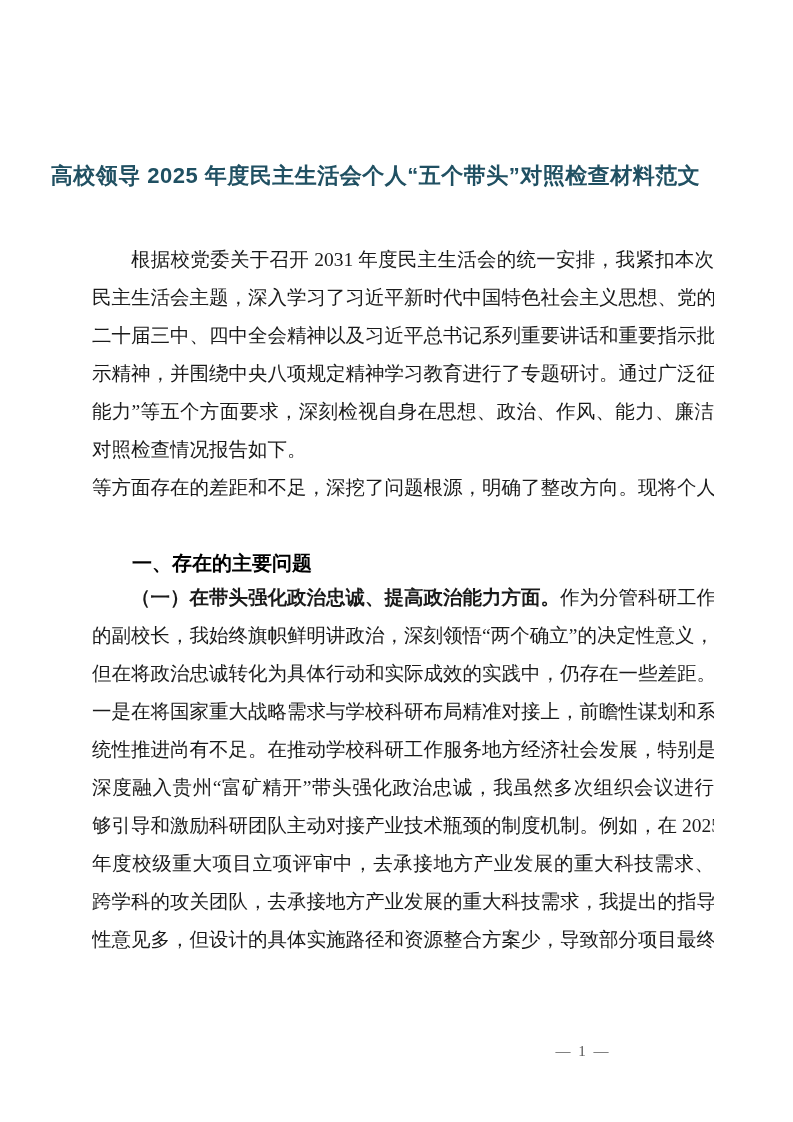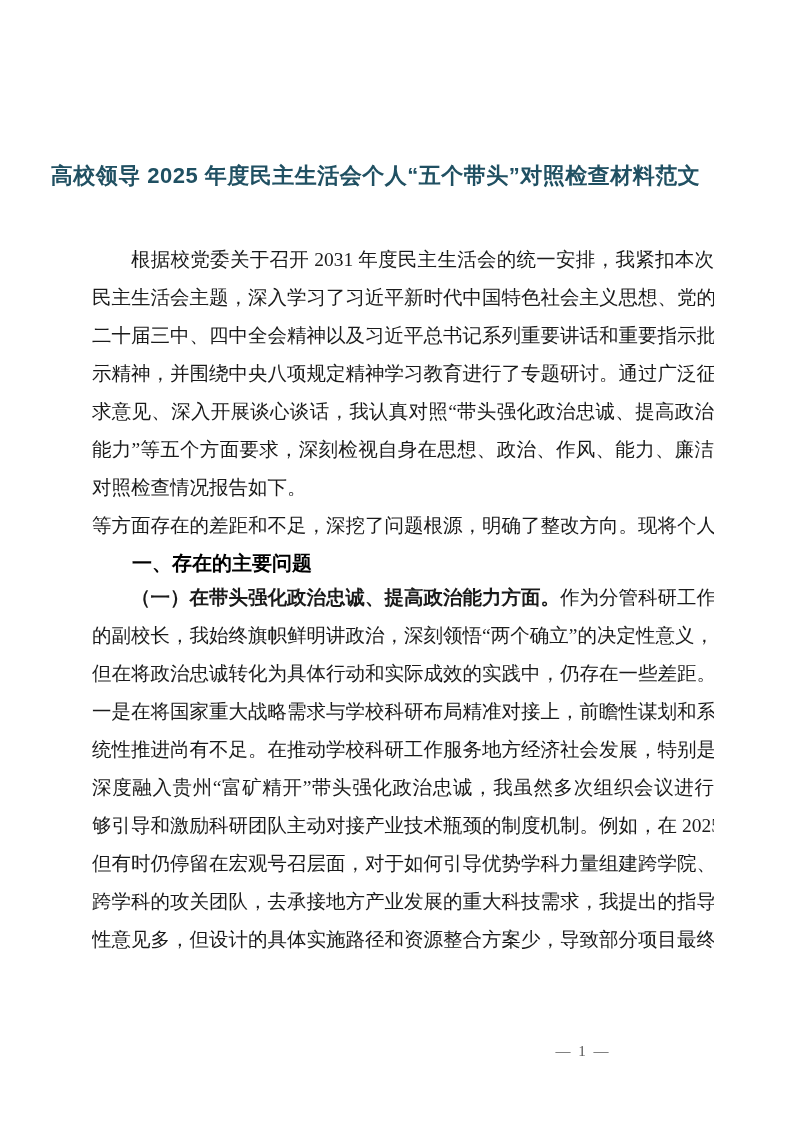--- a/index.html
+++ b/index.html
@@ -81,38 +81,37 @@
 
 <div class="page">
 
   <div class="doc-title">高校领导 2025 年度民主生活会个人“五个带头”对照检查材料范文</div>
 
   <div class="body-block intro-block">
       <div class="line indent">根据校党委关于召开 2031 年度民主生活会的统一安排，我紧扣本次</div>
       <div class="line">民主生活会主题，深入学习了习近平新时代中国特色社会主义思想、党的</div>
       <div class="line">二十届三中、四中全会精神以及习近平总书记系列重要讲话和重要指示批</div>
       <div class="line">示精神，并围绕中央八项规定精神学习教育进行了专题研讨。通过广泛征</div>
-      <div class="line">求意见、深入开展谈心谈话，我认真对照“带头强化政治忠诚、提高政治</div>
       <div class="line">能力”等五个方面要求，深刻检视自身在思想、政治、作风、能力、廉洁</div>
       <div class="line short">对照检查情况报告如下。</div>
       <div class="line">等方面存在的差距和不足，深挖了问题根源，明确了整改方向。现将个人</div>
     </div>
 
   <div class="section-heading">一、存在的主要问题</div>
 
   <div class="body-block sub-block">
     <div class="line indent"><span class="lead">（一）在带头强化政治忠诚、提高政治能力方面。</span><span>作为分管科研工作</span></div>
     <div>
         <div class="line">的副校长，我始终旗帜鲜明讲政治，深刻领悟“两个确立”的决定性意义，</div>
         <div class="line">但在将政治忠诚转化为具体行动和实际成效的实践中，仍存在一些差距。</div>
         <div class="line">一是在将国家重大战略需求与学校科研布局精准对接上，前瞻性谋划和系</div>
         <div class="line">统性推进尚有不足。在推动学校科研工作服务地方经济社会发展，特别是</div>
         <div class="line">深度融入贵州“富矿精开”带头强化政治忠诚，我虽然多次组织会议进行</div>
         <div class="line">够引导和激励科研团队主动对接产业技术瓶颈的制度机制。例如，在 2025</div>
-        <div class="line">但有时仍停留在宏观号召层面，对于如何引导优势学科力量组建跨学院、</div>
+        <div class="line">年度校级重大项目立项评审中，去承接地方产业发展的重大科技需求、</div>
         <div class="line">跨学科的攻关团队，去承接地方产业发展的重大科技需求，我提出的指导</div>
         <div class="line">性意见多，但设计的具体实施路径和资源整合方案少，导致部分项目最终</div>
       </div>
   </div>
 
   <div class="page-footer">— 1 —</div>
 
 </div>
 
 </body></html>

